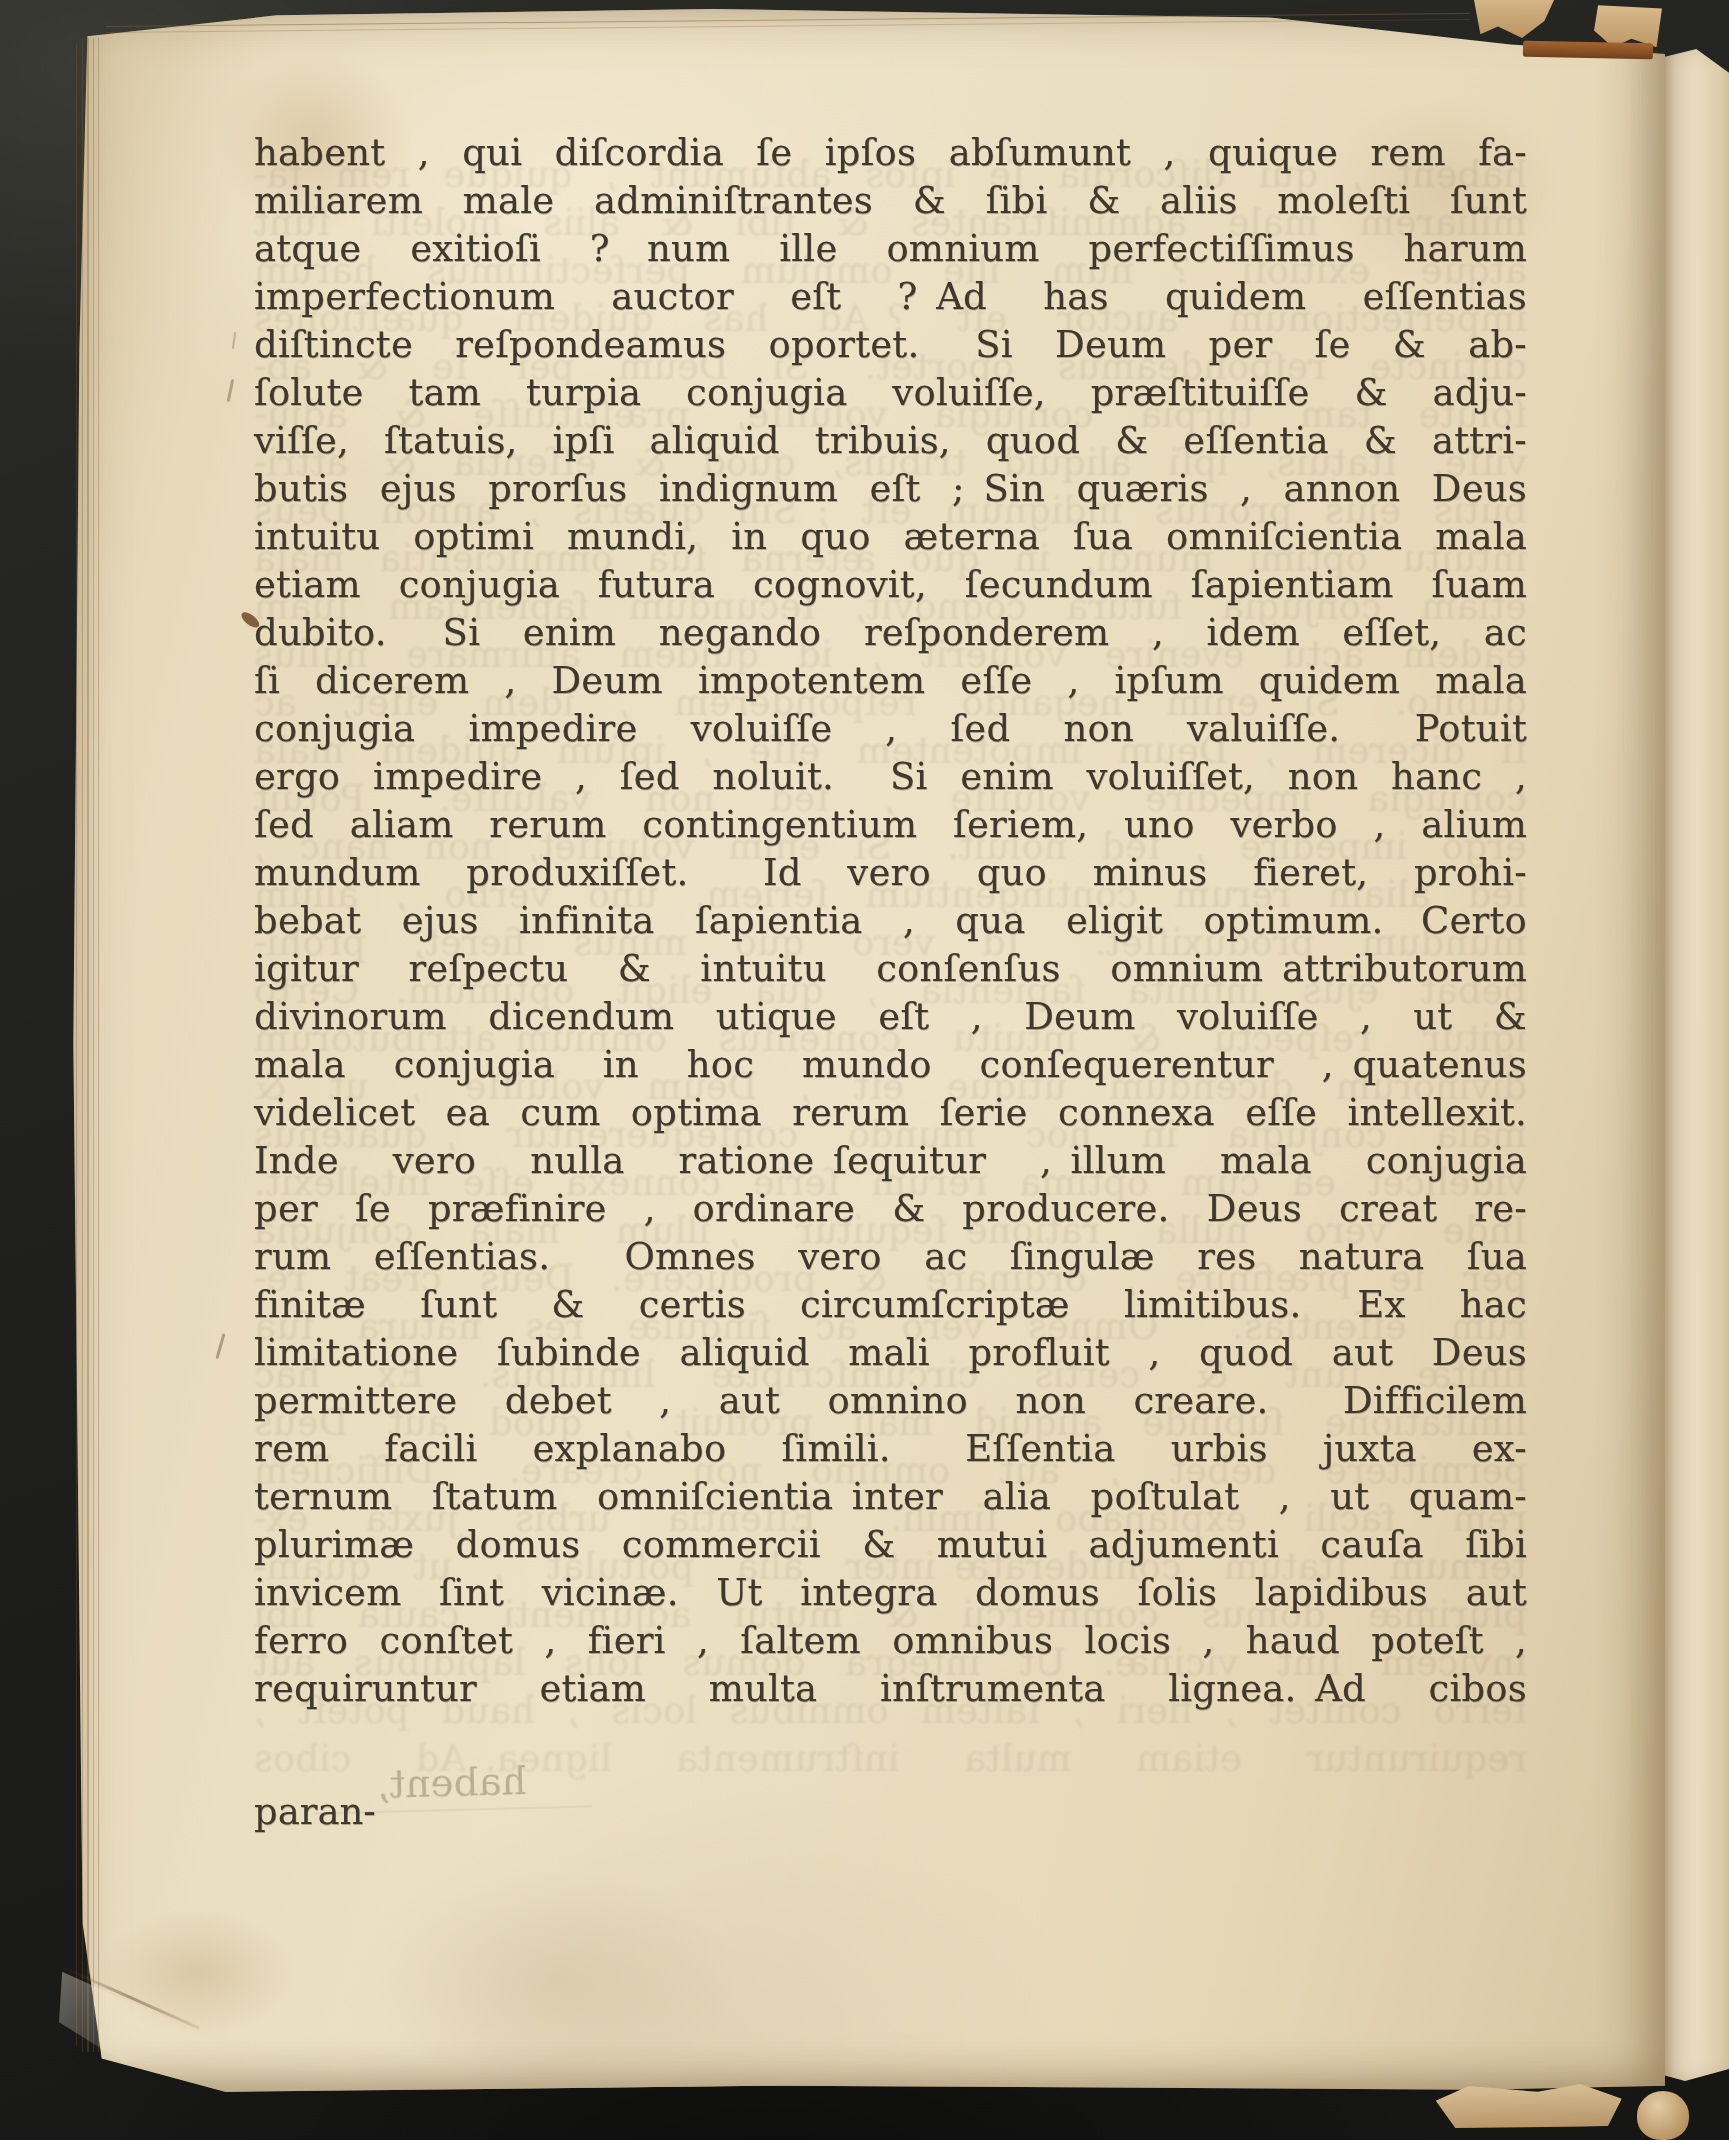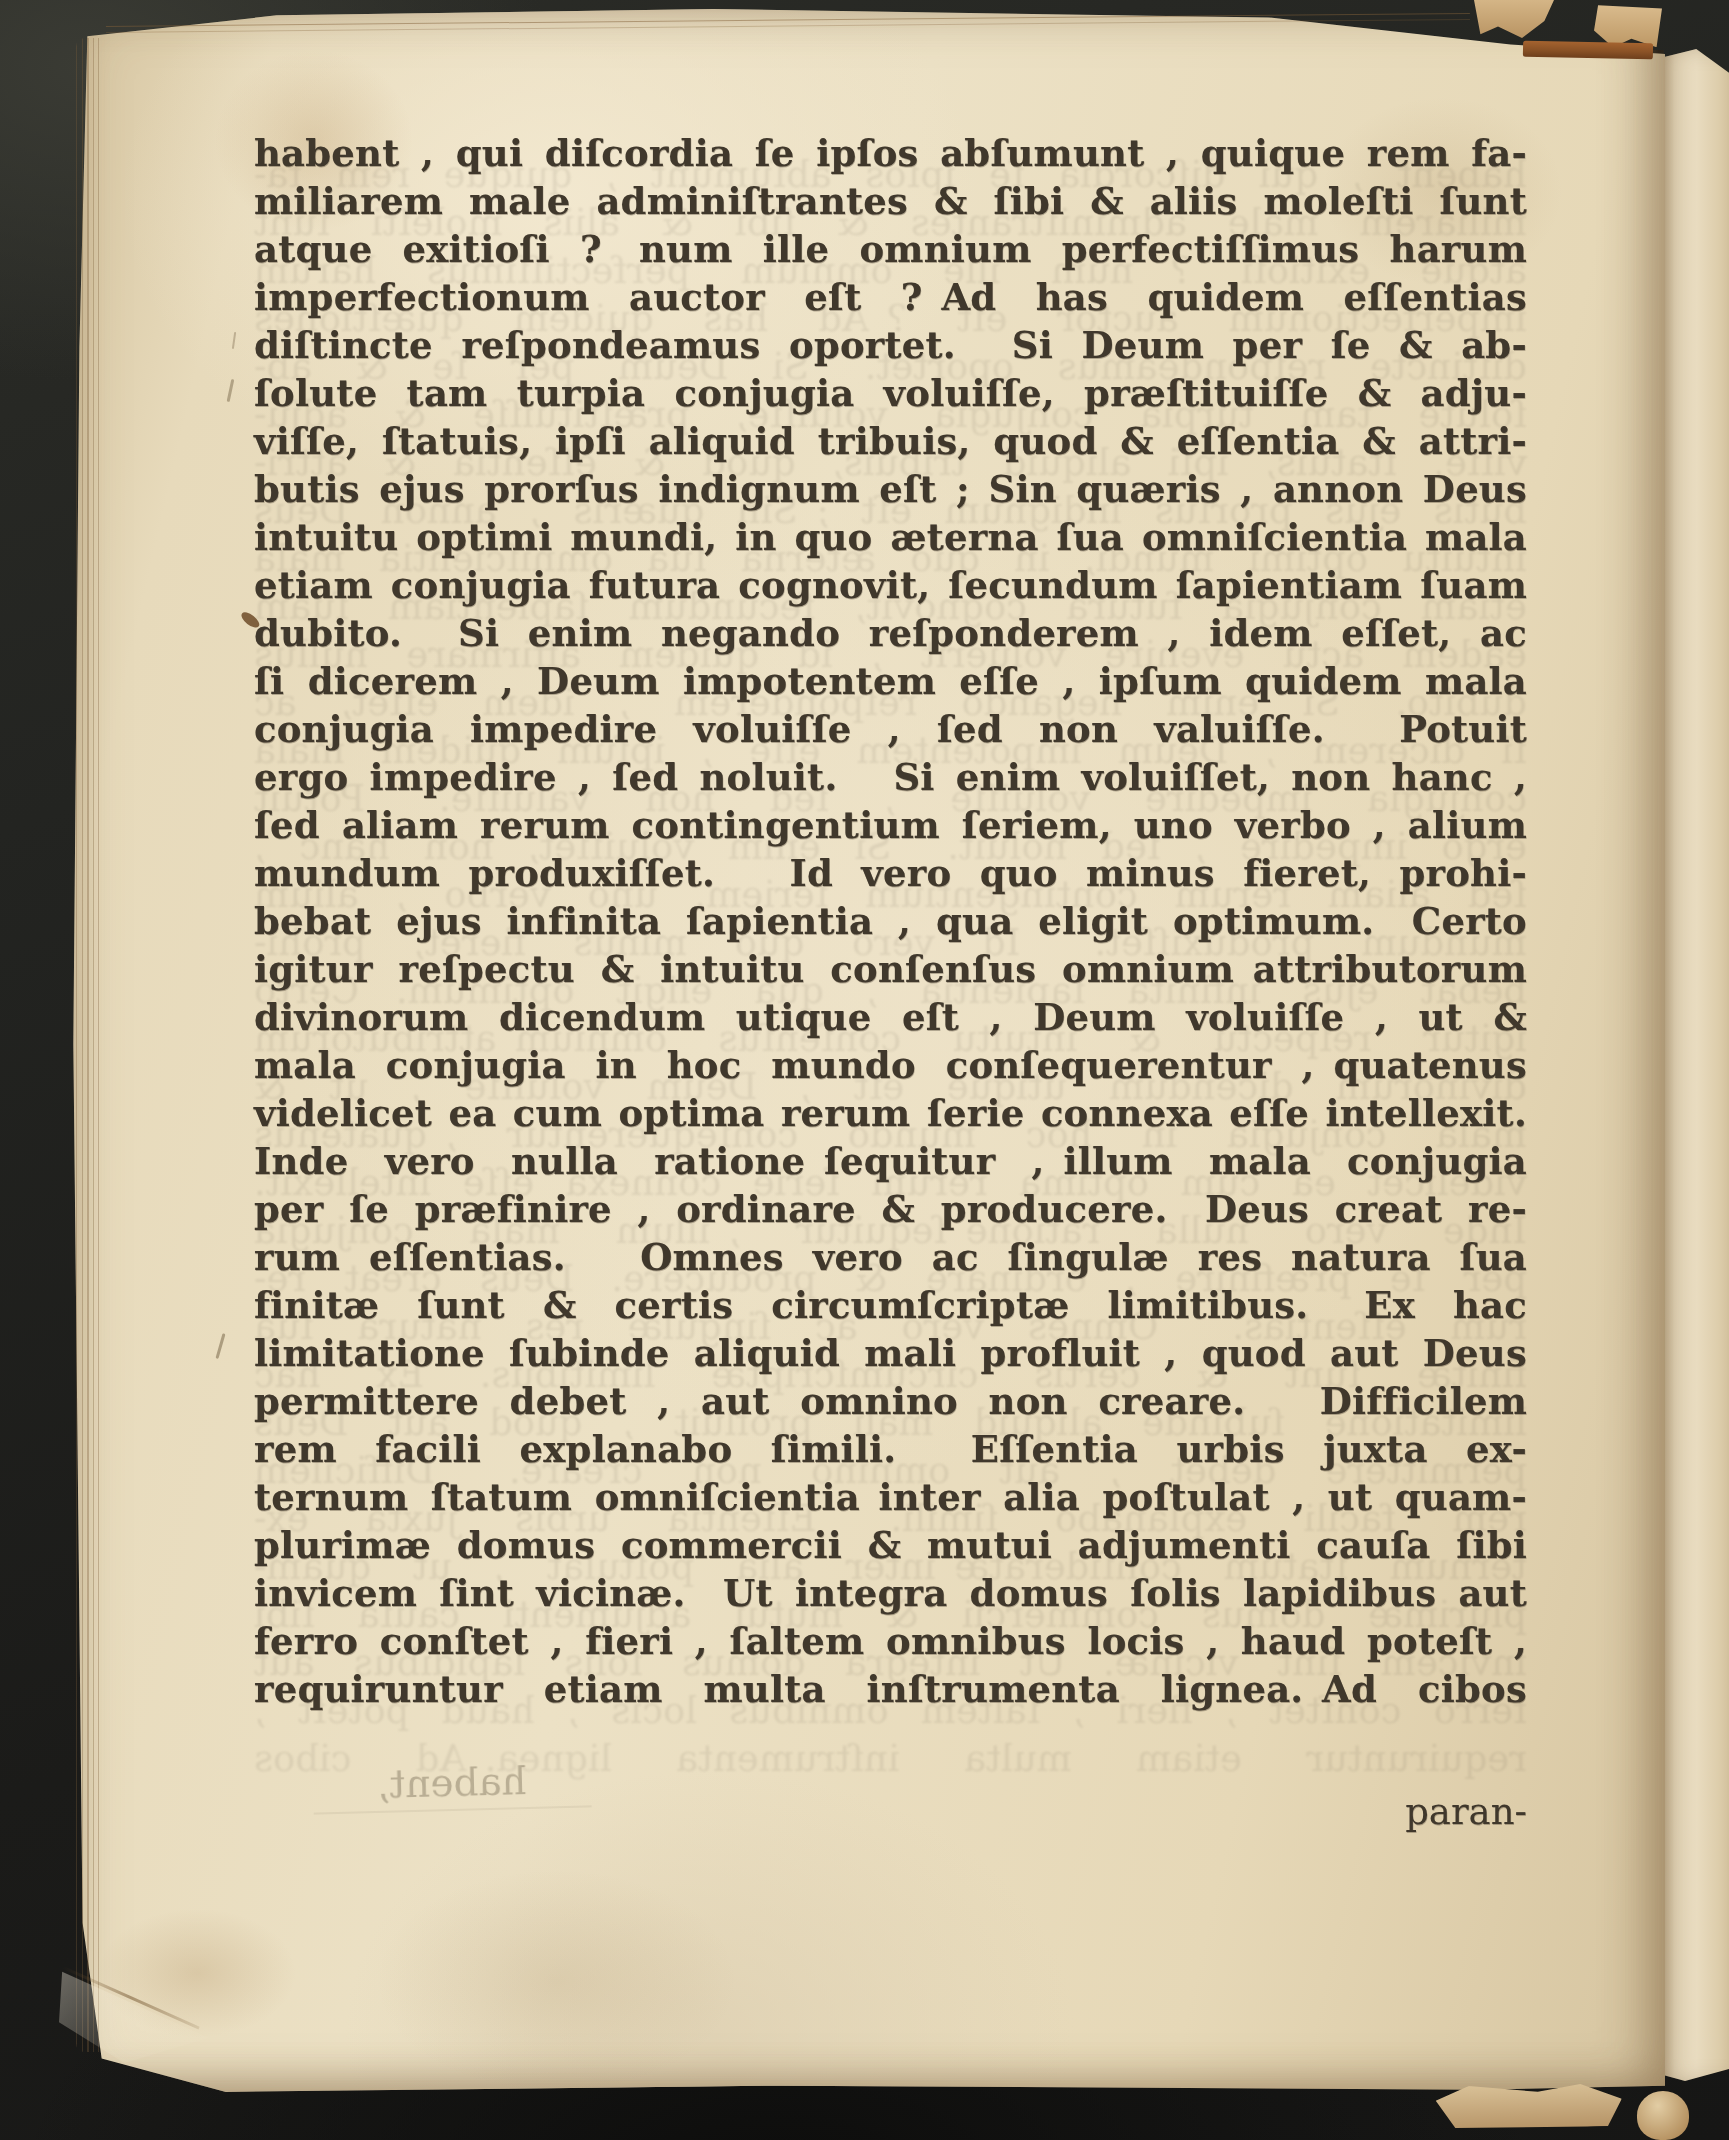--- a/index.html
+++ b/index.html
@@ -76,35 +76,34 @@
   .fleck{left:240px;top:615px;width:21px;height:9.6px;background:#6d4b28;border-radius:50%;transform:rotate(38deg);opacity:.85;}
   .margin-mark{position:absolute;background:#6f5d40;border-radius:1.7px;}
   .mm1{left:229px;top:379px;width:2.6px;height:22.6px;transform:rotate(12deg);opacity:.45;}
   .mm2{left:219px;top:1333px;width:2.6px;height:26px;transform:rotate(16deg);opacity:.5;}
   .mm3{left:233px;top:332px;width:1.7px;height:17.4px;transform:rotate(8deg);opacity:.35;}
   
   .text-block{
     position:absolute;left:254px;top:129px;width:1273px;
     color:#40382c;font-size:37px;letter-spacing:0.2px;word-spacing:1.7px;
     text-shadow:0.5px 0.5px 0 rgba(68,58,42,.35), -0.3px 0 0 rgba(68,58,42,.18);
-    font-weight:bold;
   }
   .text-block .line{
     height:48px;line-height:48px;white-space:nowrap;
     text-align:justify;text-align-last:justify;text-justify:inter-word;
   }
   .ghost-block{
     position:absolute;left:254px;top:151px;width:1273px;
     color:#5e5546;font-size:37px;word-spacing:1.7px;
     transform:scaleX(-1);opacity:.11;filter:blur(1px);
   }
   .ghost-block .line{height:48px;line-height:48px;white-space:nowrap;text-align:justify;text-align-last:justify;}
   .catchword{
     position:absolute;left:254px;top:1787px;width:1273px;height:49px;line-height:49px;
-    text-align:right;color:#40382c;font-size:37px;
+    color:#40382c;font-size:37px;
     text-shadow:0.5px 0.5px 0 rgba(68,58,42,.35);
   }
   .ghost-catchword{
     position:absolute;left:313px;top:1757px;width:278px;height:52px;line-height:52px;
     color:#70654f;font-size:39px;transform:scaleX(-1) rotate(1.5deg);opacity:.4;filter:blur(0.6px);
     border-bottom:2.6px solid rgba(112,101,79,.25);text-align:center;
   }
 </style>
 </head>
 <body>

